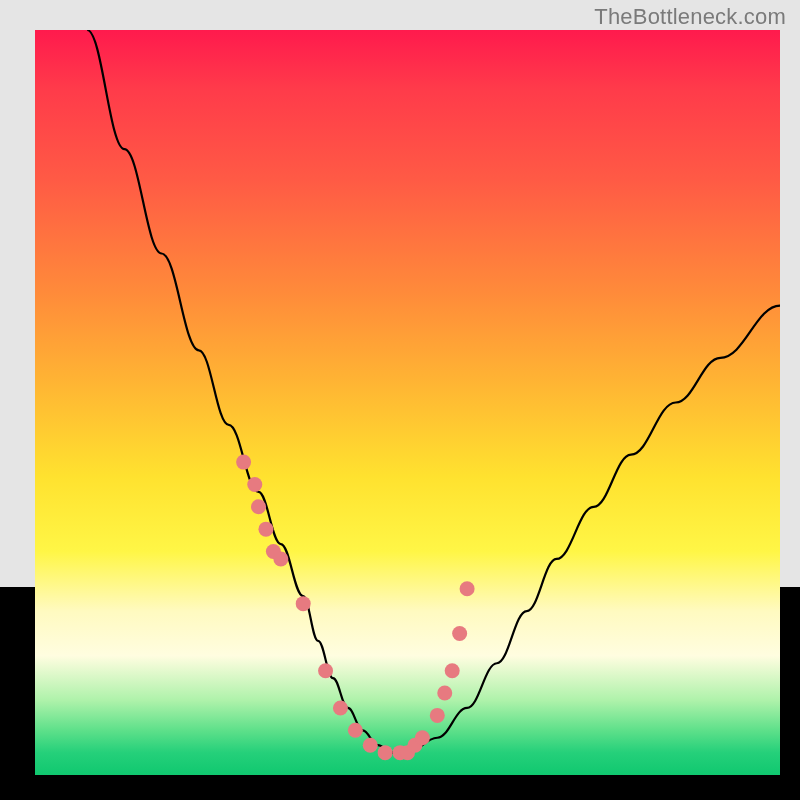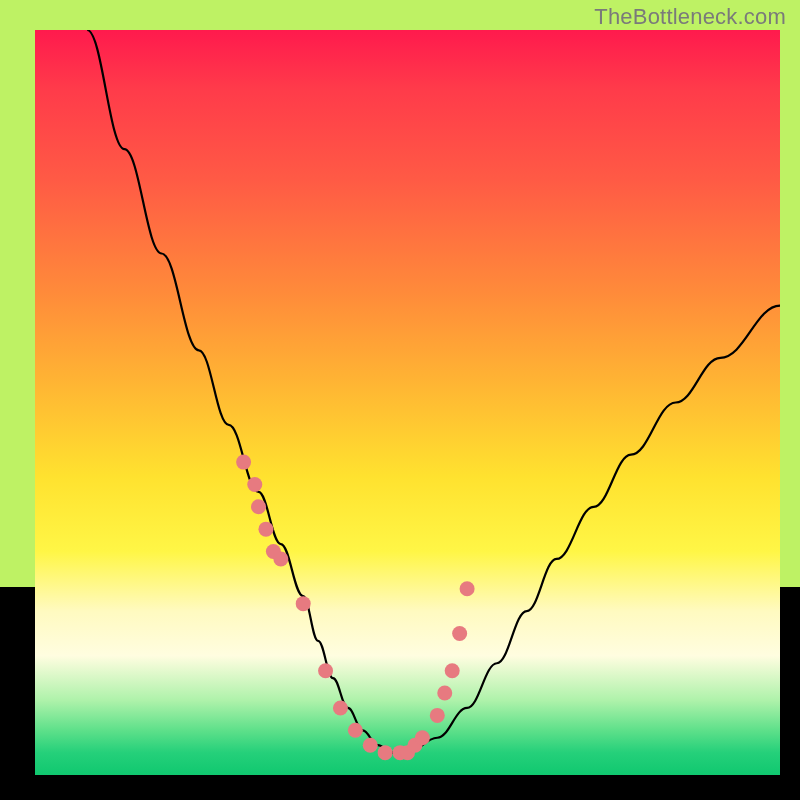--- a/index.html
+++ b/index.html
@@ -8,21 +8,21 @@
     width: 800px;
     height: 800px;
     background: #000;
     font-family: Arial, Helvetica, sans-serif;
     overflow: hidden;
   }
   .frame {
     position: absolute;
     left: 0; top: 0;
     width: 800px; height: 587px;
-    background: #bef264;
+    background: #e5e5e5;
   }
   .plot {
     position: absolute;
     left: 35px;
     top: 30px;
     width: 745px;
     height: 745px;
     
     background: linear-gradient(to bottom,
       #ff1a4d 0%,

